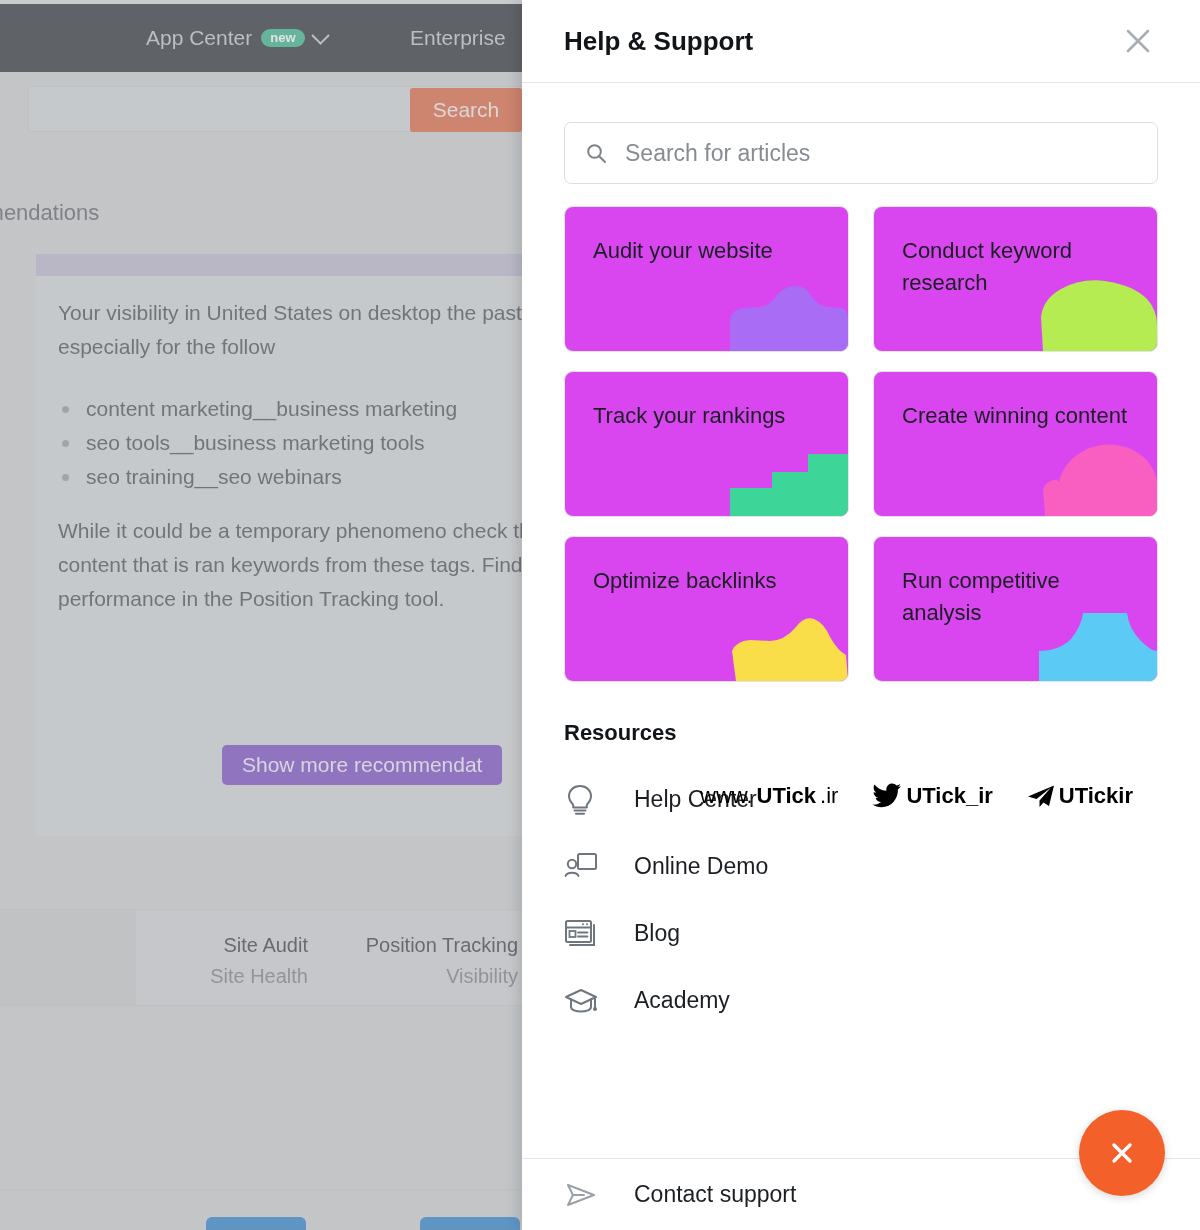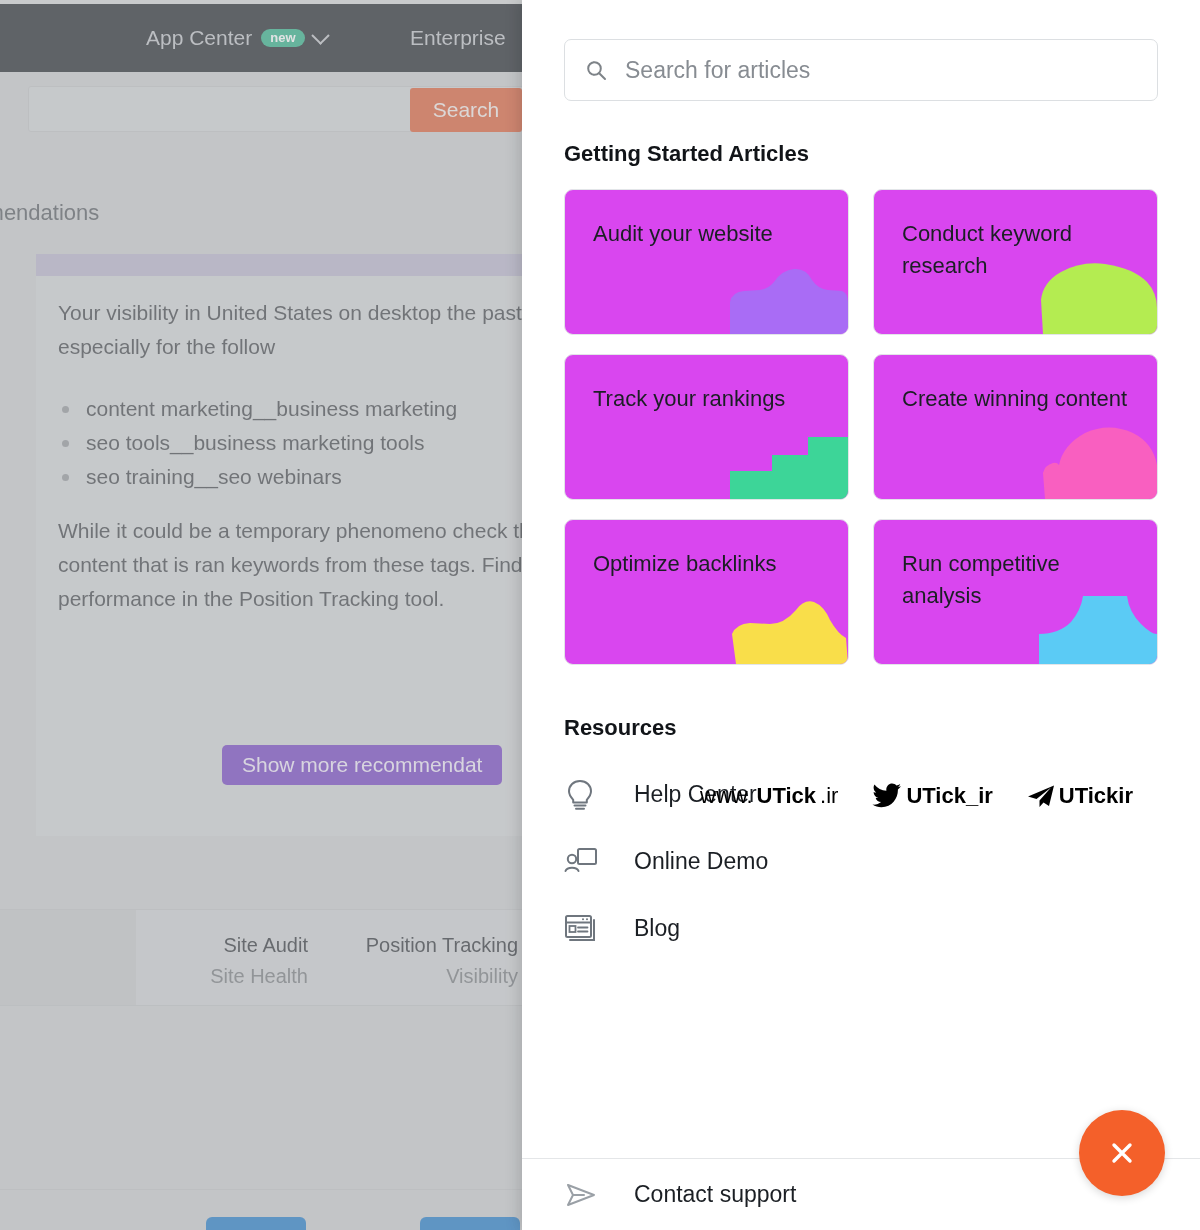--- a/index.html
+++ b/index.html
@@ -168,21 +168,21 @@
   .card-label{
     position:absolute;left:28px;top:28px;right:16px;
     font-size:22px;color:#1b1f24;line-height:32px;z-index:2;
   }
   .card-blob{
     position:absolute;right:0;bottom:0;width:118px;height:74px;z-index:1;
   }
   .card-blob svg{display:block;width:100%;height:100%;}
 
   #resources-heading{
-    margin-top:50px;font-size:22px;font-weight:700;color:#111418;
+    margin-top:38px;font-size:22px;font-weight:700;color:#111418;
   }
 
   #resources-list{margin-top:20px;}
   .res-item{
     height:67px;display:flex;align-items:center;cursor:pointer;
   }
   .res-icon{
     width:52px;flex:0 0 52px;display:flex;align-items:center;justify-content:flex-start;
   }
   .res-label{font-size:23px;color:#1b1f24;margin-left:18px;}
@@ -266,32 +266,39 @@
     <div class="bg-divider"></div>
     <div class="bg-bluebtn" id="bg-b1"></div>
     <div class="bg-bluebtn" id="bg-b2"></div>
 
   </div>
   <div id="backdrop-scrim"></div>
 </div>
 
 <div id="panel">
 
+  <div id="panel-header">
+    <div id="panel-title">Help &amp; Support</div>
+    <div id="close-x">
+      <svg width="30" height="30" viewBox="0 0 30 30" aria-hidden="true">
+        <path d="M5 5 L25 25 M25 5 L5 25" stroke="#a9aeb3" stroke-width="2.6" stroke-linecap="round" fill="none"></path>
+      </svg>
+    </div>
+  </div>
 
   <div id="panel-body">
 
     <div id="search-box">
       <svg width="22" height="22" viewBox="0 0 22 22" aria-hidden="true">
         <circle cx="9.5" cy="9.5" r="6.3" stroke="#7e8388" stroke-width="2" fill="none"></circle>
         <path d="M14.2 14.2 L20 20" stroke="#7e8388" stroke-width="2" stroke-linecap="round"></path>
       </svg>
       <input id="search-input" type="text" placeholder="Search for articles" style="">
     </div>
 
-    <div id="articles-heading">Getting Started Articles</div>
 
     <div id="cards-grid">
 
       <div class="card">
         <div class="card-label">Audit your website</div>
         <div class="card-blob">
           <svg viewBox="0 0 118 74" preserveAspectRatio="none">
             <path d="M0 74 L0 42 Q2 32 14 31 L30 30 Q38 29 44 22 Q52 10 64 9 Q76 8 82 20 Q88 29 98 30 L112 31 Q118 33 118 42 L118 74 Z" fill="#A96CF5"></path>
           </svg>
         </div>
@@ -377,20 +384,31 @@
             <circle cx="19" cy="6.3" r="1" fill="#6f767e"></circle>
               <circle cx="23" cy="6.3" r="1" fill="#6f767e"></circle>
             <rect x="5.5" y="13" width="6" height="6" stroke="#6f767e" stroke-width="1.8" fill="none"></rect>
             <path d="M14 14.5 L23.5 14.5 M14 18.5 L23.5 18.5" stroke="#6f767e" stroke-width="1.8" stroke-linecap="round"></path>
             <path d="M30 7 L30 27 L6 27" stroke="#6f767e" stroke-width="2" fill="none" stroke-linecap="round"></path>
           </svg>
         </div>
         <div class="res-label">Blog</div>
       </div>
 
+      <div class="res-item">
+        <div class="res-icon">
+          <svg width="34" height="30" viewBox="0 0 34 30" aria-hidden="true">
+            <path d="M17 4 L32 11 L17 18 L2 11 Z" stroke="#6f767e" stroke-width="2" fill="none" stroke-linejoin="round"></path>
+            <path d="M7 13.5 L7 21 C7 24 12 25.5 17 25.5 C22 25.5 27 24 27 21 L27 13.5" stroke="#6f767e" stroke-width="2" fill="none" stroke-linecap="round"></path>
+            <path d="M31 11.5 L31 21" stroke="#6f767e" stroke-width="2" stroke-linecap="round"></path>
+            <circle cx="31" cy="23" r="2" fill="#6f767e"></circle>
+          </svg>
+        </div>
+        <div class="res-label">Academy</div>
+      </div>
 
     </div>
   </div>
 
   <div id="panel-footer">
     <div id="contact-row">
       <div class="res-icon">
         <svg width="34" height="30" viewBox="0 0 34 30" aria-hidden="true">
           <path d="M4 5 L30 15 L4 25 L9 15 Z" stroke="#9aa0a6" stroke-width="2" fill="none" stroke-linejoin="round"></path>
           <path d="M9 15 L20 15" stroke="#9aa0a6" stroke-width="2" stroke-linecap="round"></path>

